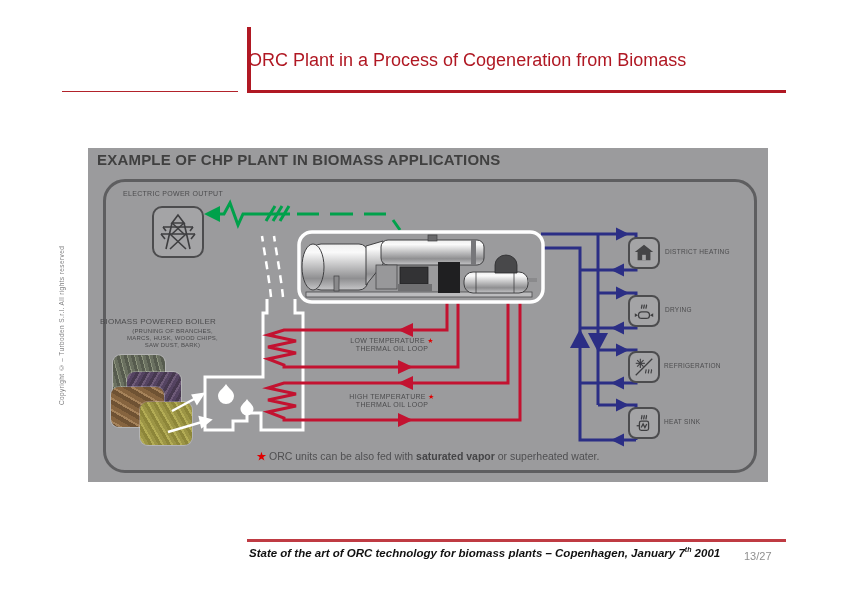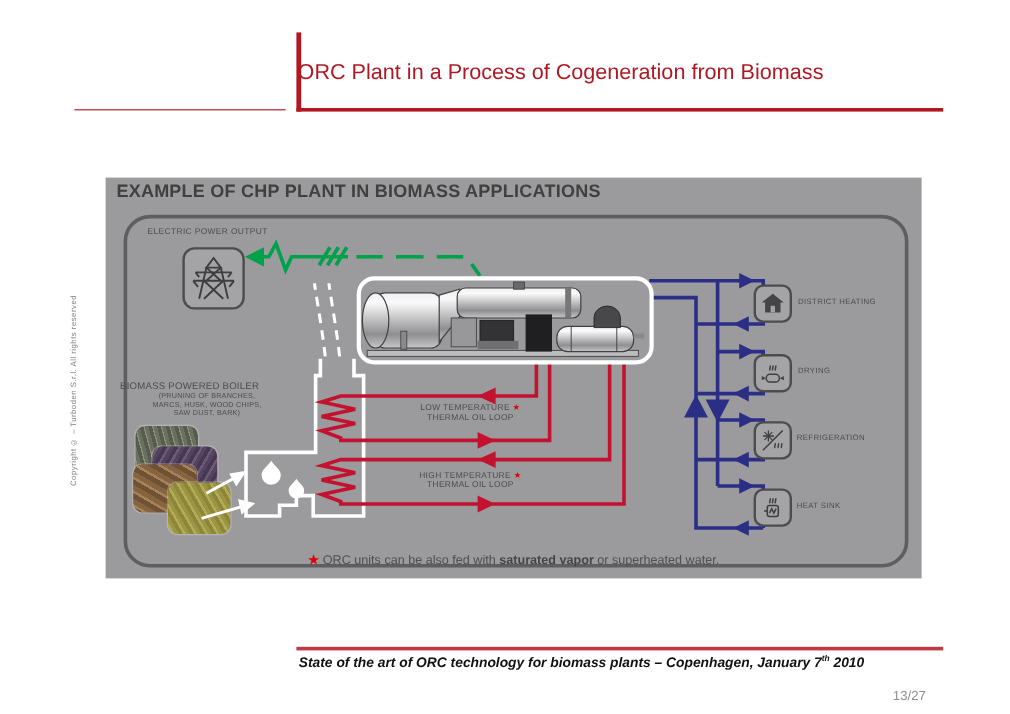--- a/index.html
+++ b/index.html
@@ -7,39 +7,39 @@
          font-family:"Liberation Sans", sans-serif;}
   
   .title-bar-v{position:absolute;left:247px;top:27px;width:4px;height:66px;background:#b01823;}
   .title-rule{position:absolute;left:247px;top:90px;width:539px;height:3px;background:#b01823;}
   .title-rule-left{position:absolute;left:62px;top:91px;width:176px;height:1px;background:#b2222a;}
   .slide-title{position:absolute;left:248px;top:50px;width:520px;font-size:18px;color:#b01823;}
   
   .footer-rule{position:absolute;left:247px;top:539px;width:539px;height:3px;background:#bf3b43;}
   .footer-text{position:absolute;left:249px;top:546px;font-size:11.5px;font-weight:bold;font-style:italic;color:#111;}
   .footer-text sup{font-size:7px;}
-  .page-num{position:absolute;left:744px;top:574px;font-size:11px;color:#8f8f8f;}
+  .page-num{position:absolute;left:744px;top:550px;font-size:11px;color:#8f8f8f;}
   
   .copyright{position:absolute;left:58px;top:225px;height:200px;width:14px;
     writing-mode:vertical-rl;transform:rotate(180deg);
     font-size:6.5px;color:#808082;letter-spacing:.4px;text-align:center;}
   
   .panel{position:absolute;left:88px;top:148px;width:680px;height:334px;background:#9b9b9d;}
   .panel-header{position:absolute;left:97px;top:151px;font-size:15px;font-weight:bold;color:#404040;letter-spacing:.2px;}
   .inner-box{position:absolute;left:103px;top:179px;width:648px;height:288px;border:3px solid #5e5e60;border-radius:22px;}
   .dlabel{position:absolute;color:#4c4c4e;line-height:1.18;}
   .electric-label{left:123px;top:190px;font-size:7px;letter-spacing:.3px;}
   .boiler-title{left:100px;top:317px;width:145px;font-size:8px;letter-spacing:.2px;}
   .boiler-sub{left:100px;top:328px;width:145px;text-align:center;font-size:6px;letter-spacing:.2px;}
   .loop-label{width:130px;text-align:center;font-size:7px;letter-spacing:.3px;}
   .loop-low{left:327px;top:337px;}
   .loop-high{left:327px;top:393px;}
   .star{color:#e00000;font-size:7px;}
   .user-label{font-size:6.5px;letter-spacing:.3px;}
-  .note{position:absolute;left:110px;top:460px;width:636px;text-align:center;font-size:10.5px;color:#4f4f51;}
+  .note{position:absolute;left:110px;top:450px;width:636px;text-align:center;font-size:10.5px;color:#4f4f51;}
   .note .nstar{color:#e00000;font-weight:bold;}
   .note b{color:#454547;}
   
   .photo{position:absolute;border-radius:8px;box-shadow:0 0 0 1px rgba(255,255,255,.25);}
   .photo-twigs{left:113px;top:355px;width:52px;height:42px;
     background:repeating-linear-gradient(75deg,#565b4e 0 3px,#8b927c 3px 4px,#6a7060 4px 7px);}
   .photo-marc{left:127px;top:372px;width:54px;height:42px;
     background:repeating-linear-gradient(120deg,#46384f 0 3px,#6d5a77 3px 5px,#544361 5px 8px);}
   .photo-chips{left:111px;top:387px;width:53px;height:40px;
     background:repeating-linear-gradient(30deg,#6f5233 0 4px,#a5825a 4px 6px,#86643f 6px 10px);}
@@ -250,17 +250,17 @@
   <div class="dlabel user-label z5" style="left:665px;top:306px;">DRYING</div>
   <div class="dlabel user-label z5" style="left:664px;top:362px;">REFRIGERATION</div>
   <div class="dlabel user-label z5" style="left:664px;top:418px;">HEAT SINK</div>
 
   <div class="note z5">
     <span class="nstar">★</span><span> ORC units can be also fed with </span><b>saturated vapor</b><span> or superheated water.</span>
   </div>
 
   <div class="footer-rule"></div>
   <div class="footer-text">
-    <span>State of the art of ORC technology for biomass plants – Copenhagen, January 7</span><sup>th</sup><span> 2010</span>
+    <span>State of the art of ORC technology for biomass plants – Copenhagen, January 7</span><sup>th</sup><span> 2001</span>
   </div>
   <div class="page-num">13/27</div>
 
 </div>
 
 </body></html>

